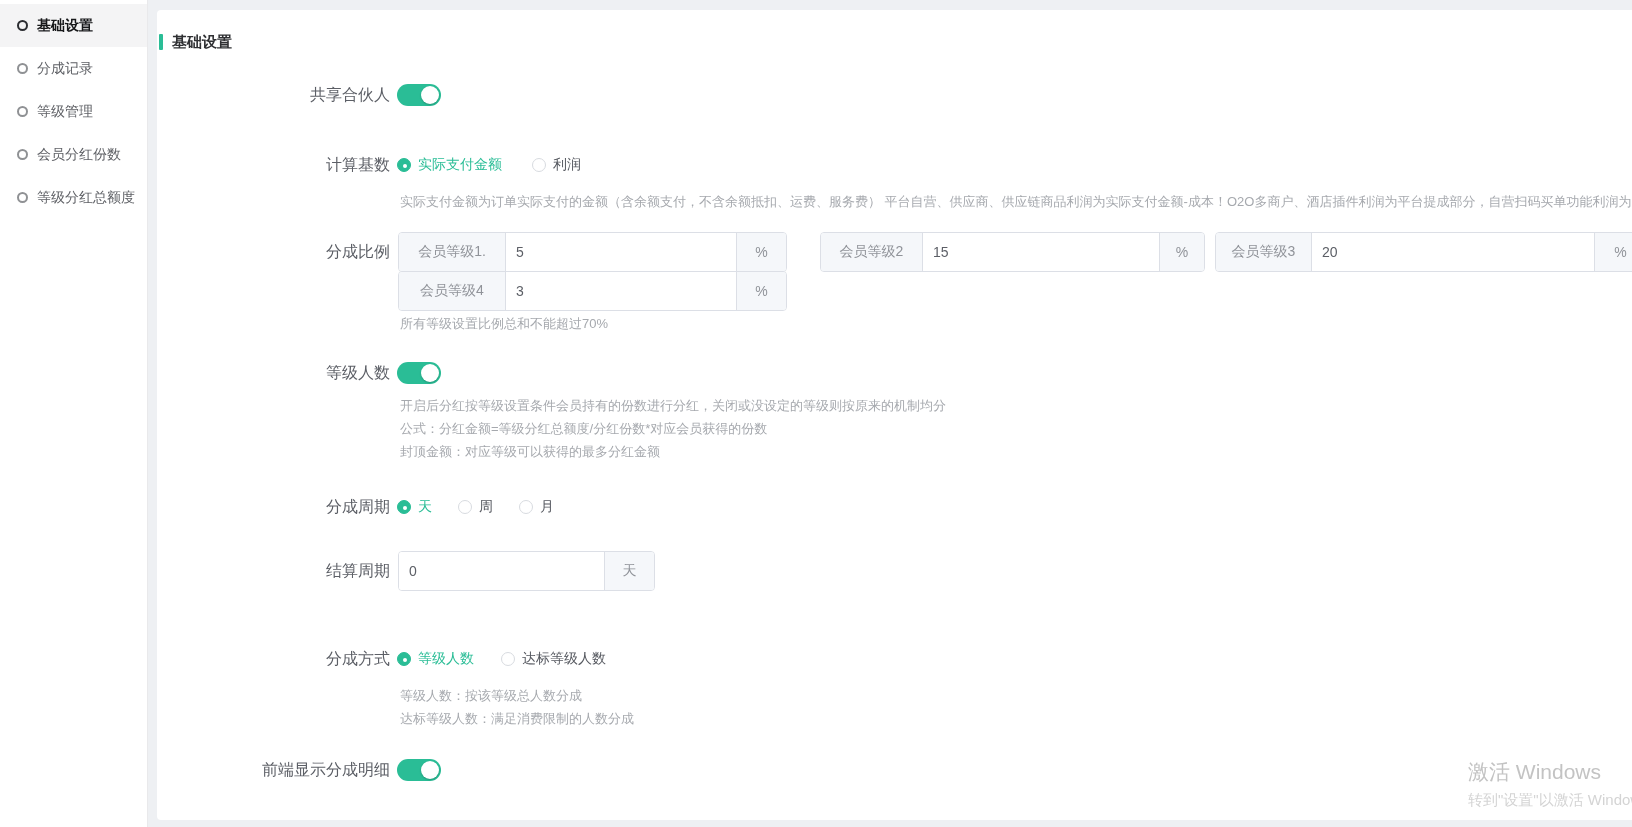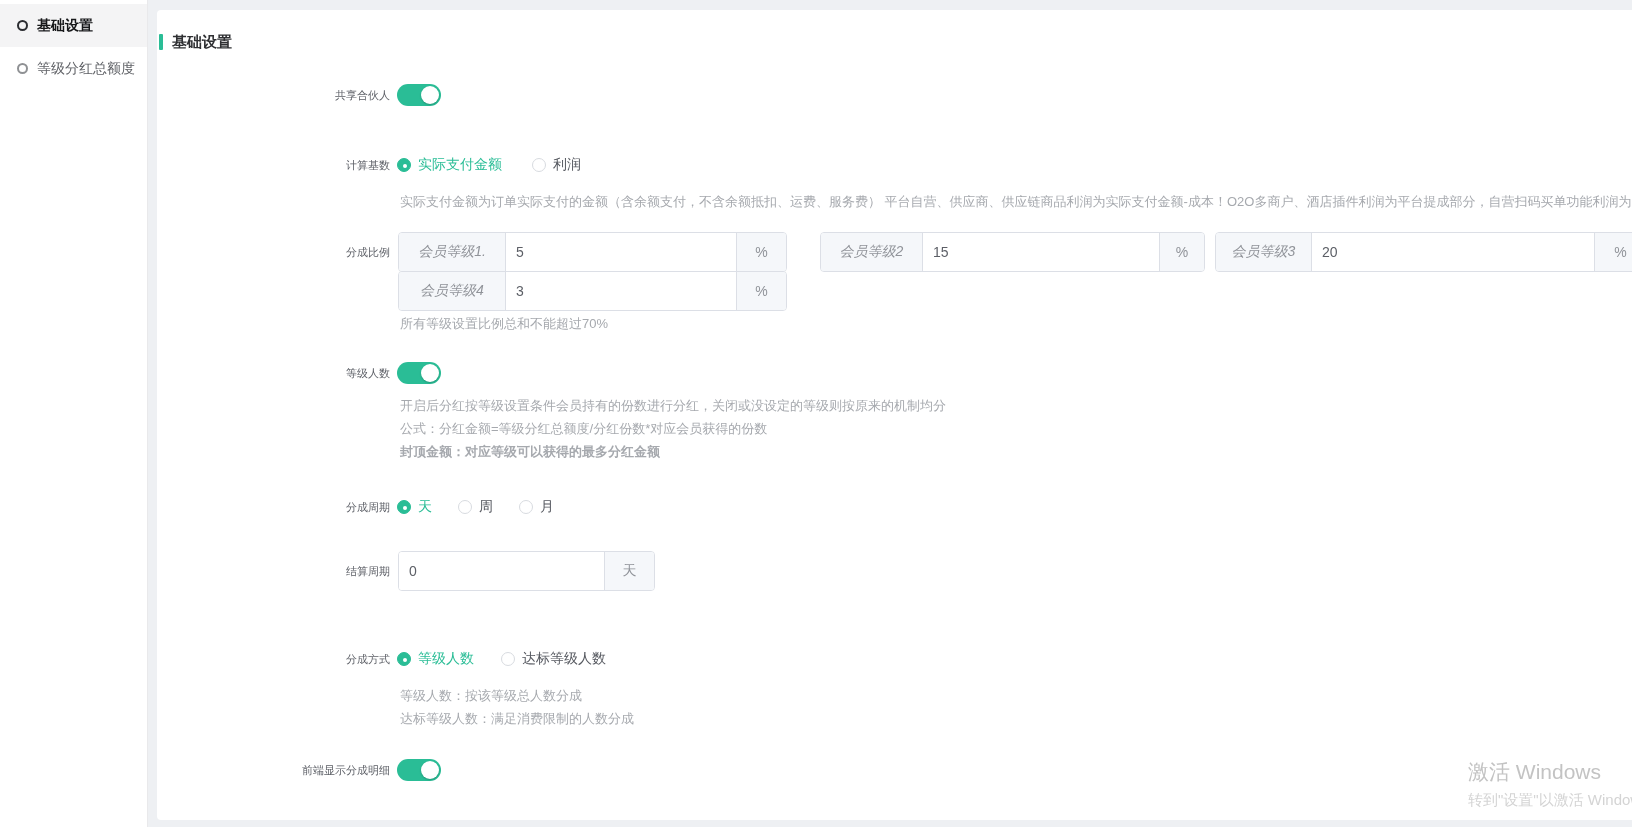--- a/index.html
+++ b/index.html
@@ -19,21 +19,21 @@
 
   
   .card { position:absolute; left:157px; top:10px; right:-24px; bottom:7px; background:#ffffff;
           border-radius:4px; overflow:hidden; }
   .card-header { position:absolute; top:23px; left:2px; height:18px; display:flex; align-items:center; }
   .accent-bar { width:4px; height:16px; background:#2abd96; border-radius:1px; }
   .card-title { margin-left:9px; font-size:15px; font-weight:bold; color:#2f3033; }
 
   .row { position:absolute; left:0; right:0; }
   .flabel { position:absolute; left:0; top:0; bottom:0; width:233px; display:flex; align-items:center;
-            justify-content:flex-end; font-size:11px; color:#5c5f66; white-space:nowrap; }
+            justify-content:flex-end; font-size:16px; color:#5c5f66; white-space:nowrap; }
   .ctrl { position:absolute; left:240px; top:0; bottom:0; display:flex; align-items:center; }
   .desc { position:absolute; left:243px; font-size:13px; color:#a6a9ae; white-space:nowrap; }
 
   
   .toggle { position:relative; width:44px; height:22px; border-radius:11px; background:#2abd96; cursor:pointer; flex:none; }
   .toggle .knob { position:absolute; right:2px; top:2px; width:18px; height:18px; border-radius:50%;
                   background:#fff; box-shadow:0 1px 2px rgba(0,0,0,.2); }
 
   
   .radio-opt { display:inline-flex; align-items:center; cursor:pointer; }
@@ -42,21 +42,21 @@
   .radio-opt.selected .radio-circle::after { content:""; position:absolute; left:5px; top:5px; width:4px; height:4px;
                   border-radius:50%; background:#fff; }
   .radio-text { margin-left:7px; font-size:14px; color:#565960; white-space:nowrap; }
   .radio-opt.selected .radio-text { color:#2abd96; }
 
   
   .igroup { position:absolute; top:0; height:40px; display:flex; border:1px solid #dcdfe6; border-radius:4px;
             overflow:hidden; background:#fff; }
   .iprefix, .isuffix { background:#f5f7fa; color:#9背0; color:#909399; font-size:14px; display:flex;
             align-items:center; justify-content:center; flex:none; }
-  .iprefix { border-right:1px solid #dcdfe6;font-style:italic; }
+  .iprefix { border-right:1px solid #dcdfe6; }
   .isuffix { border-left:1px solid #dcdfe6; }
   .igroup input { border:none; outline:none; padding:0 10px; font-size:14px; color:#5c5f66;
             font-family:"Liberation Sans","DejaVu Sans",sans-serif; flex:1 1 auto; min-width:0; }
 
   
   .watermark { position:absolute; left:1468px; top:758px; z-index:5; pointer-events:none; }
   .wm1 { font-size:21px; color:#c3c3c3; white-space:nowrap; }
   .wm2 { font-size:15px; color:#d4d4d4; white-space:nowrap; margin-top:5px; }
 </style>
 </head>
@@ -64,20 +64,32 @@
 
 <div class="screen">
 
   <aside class="sidebar">
     <div class="side-item active">
       <span class="ring"></span>
       <span class="side-label">基础设置</span>
     </div>
     <div class="side-item">
       <span class="ring"></span>
+      <span class="side-label">分成记录</span>
+    </div>
+    <div class="side-item">
+      <span class="ring"></span>
+      <span class="side-label">等级管理</span>
+    </div>
+    <div class="side-item">
+      <span class="ring"></span>
+      <span class="side-label">会员分红份数</span>
+    </div>
+    <div class="side-item">
+      <span class="ring"></span>
       <span class="side-label">等级分红总额度</span>
     </div>
   </aside>
 
   <main class="card">
 
     <div class="card-header">
       <span class="accent-bar"></span>
       <span class="card-title">基础设置</span>
     </div>
@@ -136,21 +148,21 @@
     <div class="row" style="top:352px; height:22px;">
       <span class="flabel">等级人数</span>
       <span class="ctrl">
         <span class="toggle">
             <span class="knob"></span>
           </span>
       </span>
     </div>
     <div class="desc" style="top:387px;">开启后分红按等级设置条件会员持有的份数进行分红，关闭或没设定的等级则按原来的机制均分</div>
     <div class="desc" style="top:410px;text-align:center;">公式：分红金额=等级分红总额度/分红份数*对应会员获得的份数</div>
-    <div class="desc" style="top:433px;font-weight:bold;">封顶金额：对应等级可以获得的最多分红金额</div>
+    <div class="desc" style="top:433px;">封顶金额：对应等级可以获得的最多分红金额</div>
 
     <div class="row" style="top:485px; height:24px;">
       <span class="flabel">分成周期</span>
       <span class="ctrl">
         <span class="radio-opt selected" style="margin-right:24px;">
           <span class="radio-circle"></span>
           <span class="radio-text" style="width:16px;">天</span>
         </span>
         <span class="radio-opt" style="margin-right:24px;">
           <span class="radio-circle"></span>

